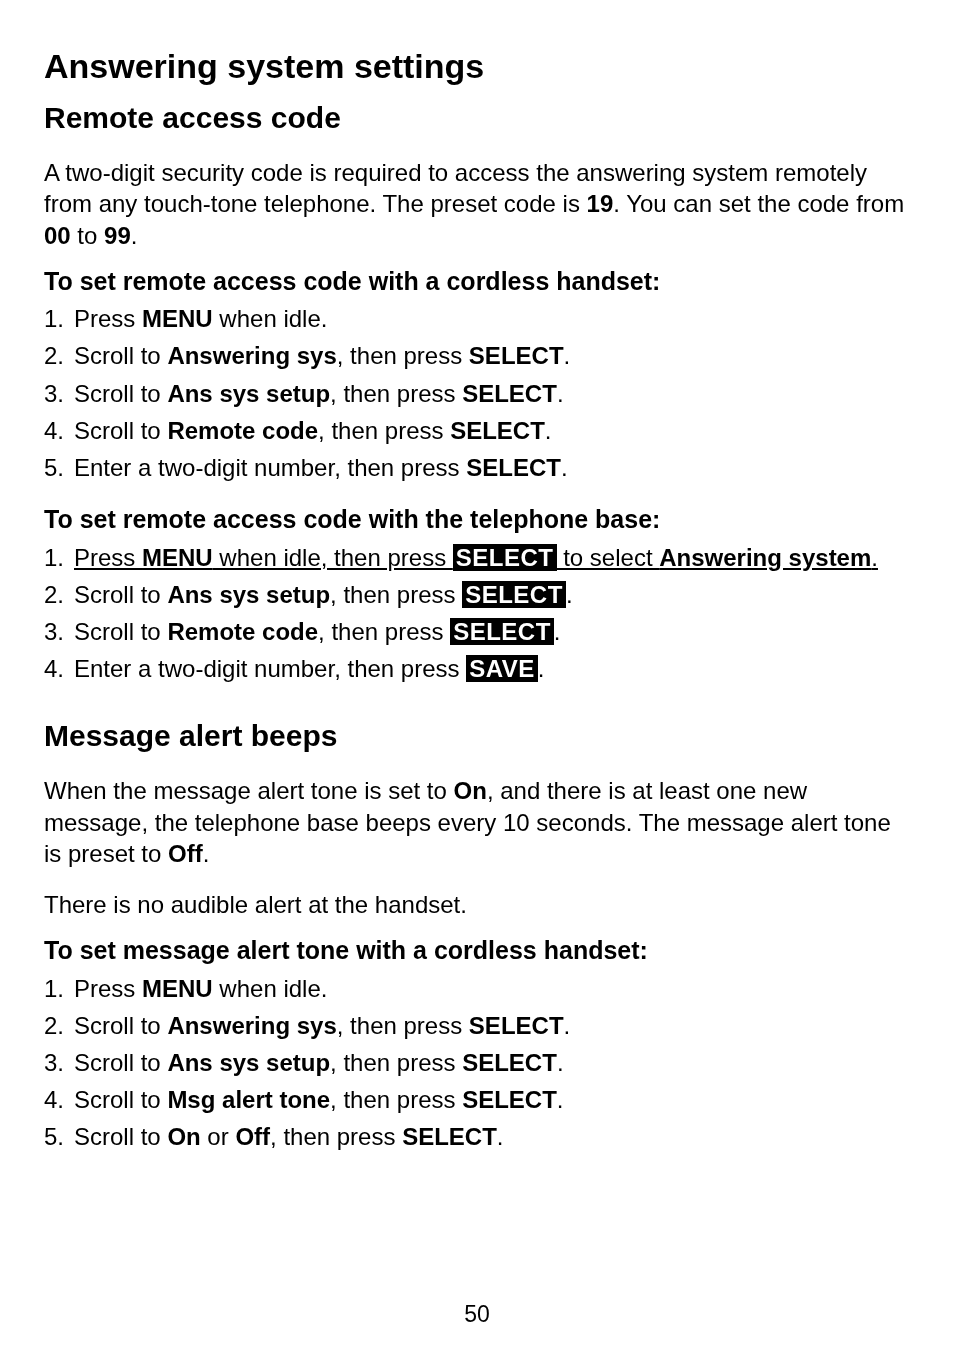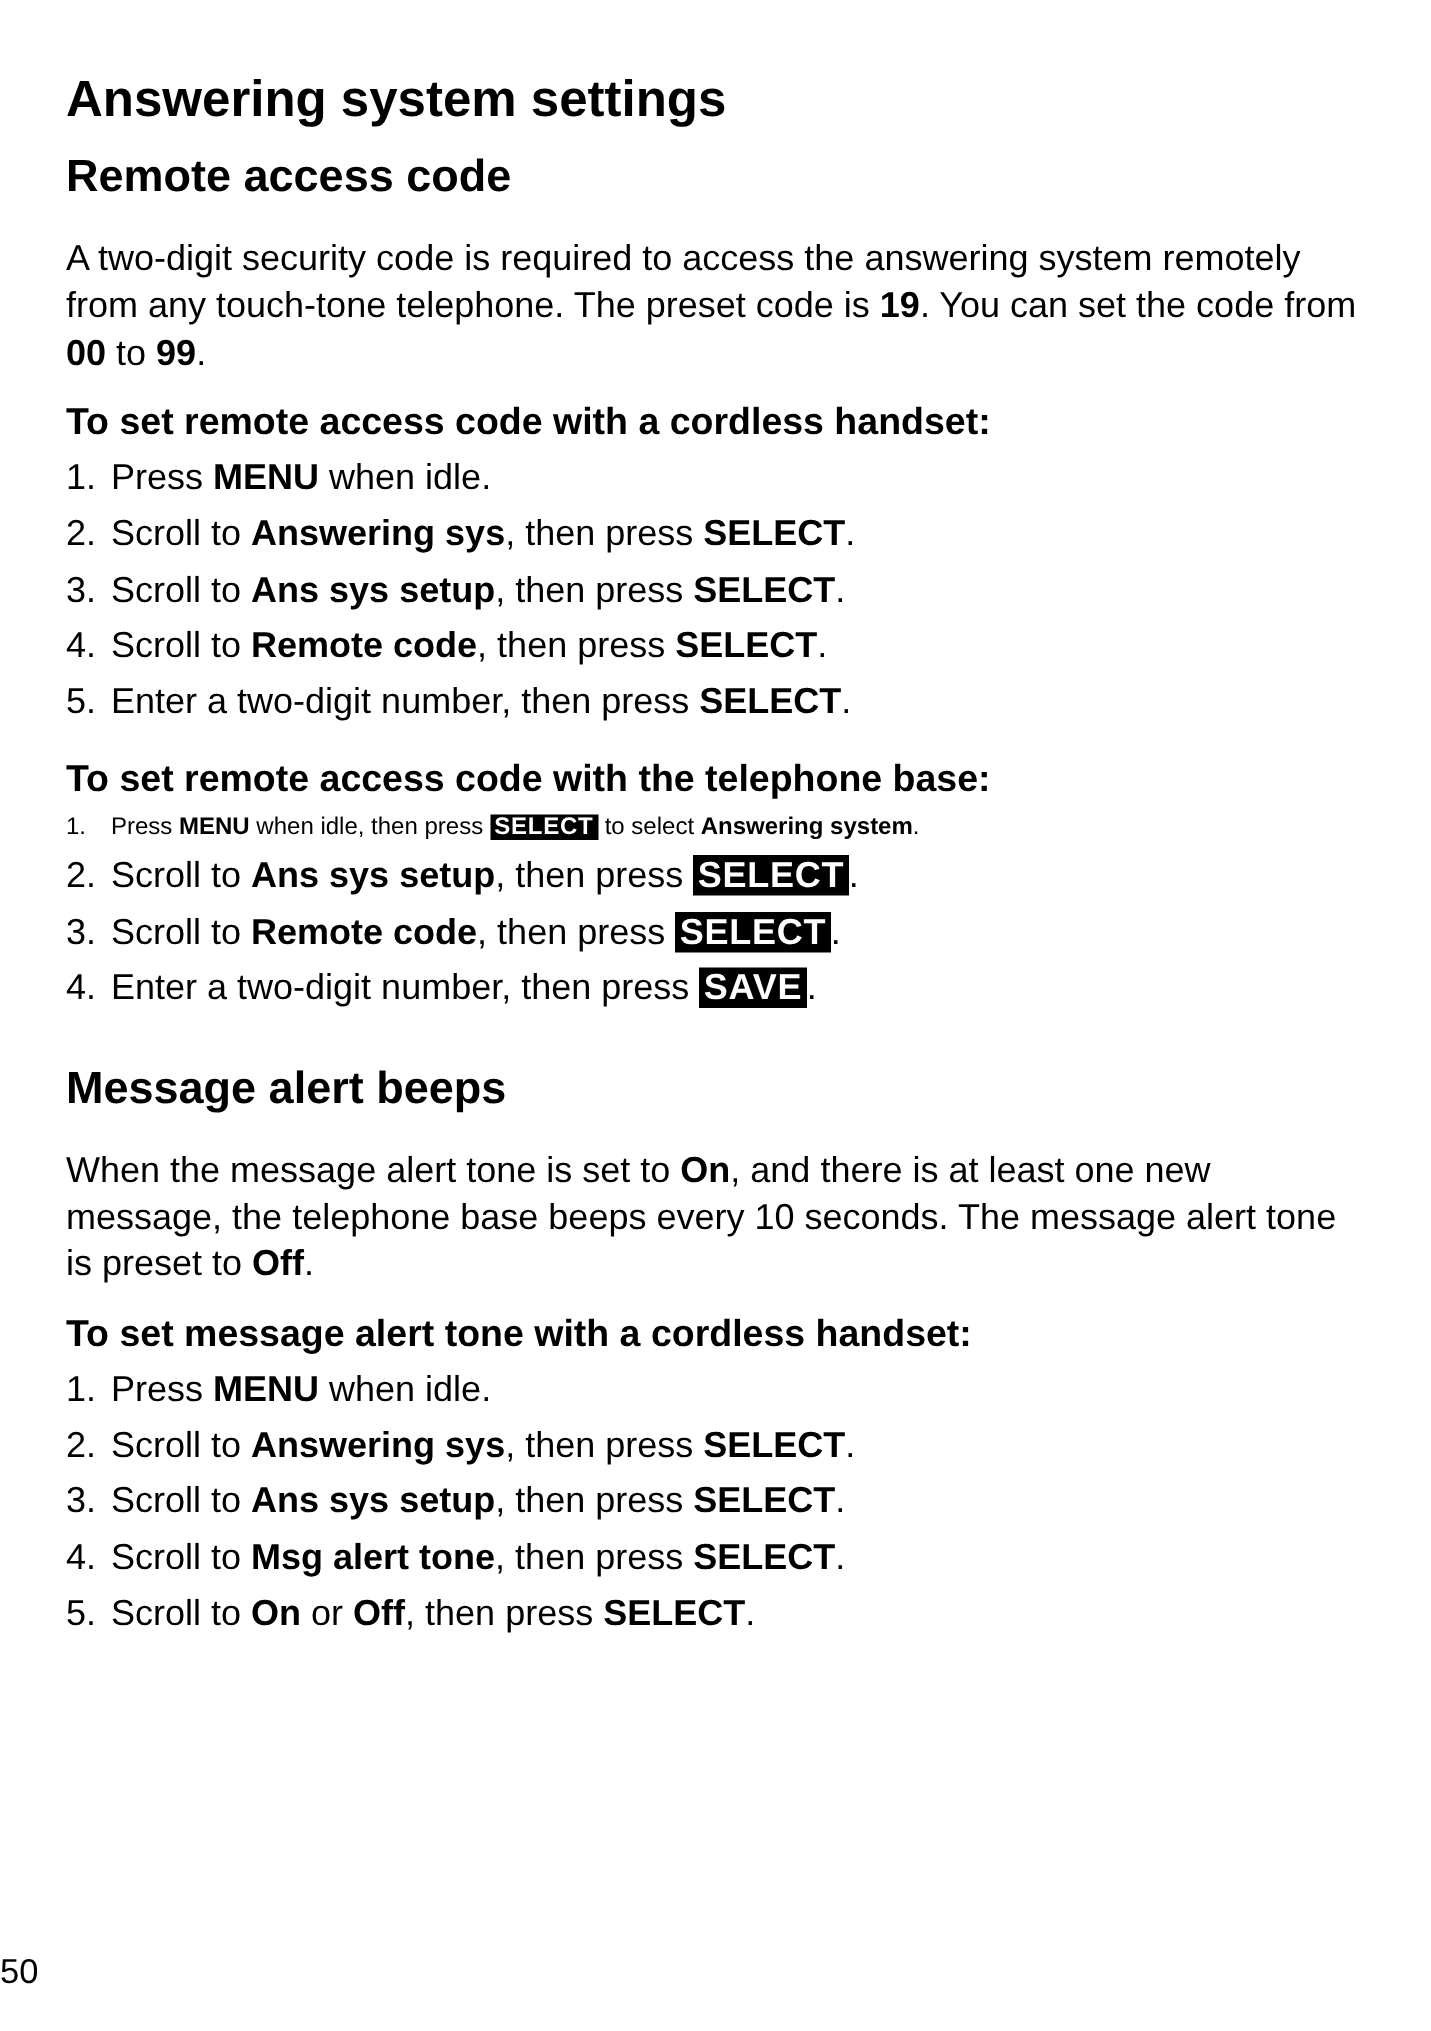--- a/index.html
+++ b/index.html
@@ -64,24 +64,26 @@
       letter-spacing: 0.5px;
     }
     .section2 {
       margin-top: 32px;
     }
     .pagenum {
       position: absolute;
       bottom: 24px;
       left: 0;
       width: 954px;
+      text-align: center;
       font-size: 23px;
     }
     .tight {
-      font-size: 16px;
+      font-size: 24px;
+      text-decoration: underline;
     }
   </style>
 </head>
 <body>
 
 <div class="h1">Answering system settings</div>
 
 <div class="h2">Remote access code</div>
 
 <p class="para">
@@ -103,20 +105,21 @@
   <li><span>Scroll to </span><span class="bold">Ans sys setup</span><span>, then press </span><span class="inv">SELECT</span><span>.</span></li>
   <li><span>Scroll to </span><span class="bold">Remote code</span><span>, then press </span><span class="inv">SELECT</span><span>.</span></li>
   <li><span>Enter a two-digit number, then press </span><span class="inv">SAVE</span><span>.</span></li>
 </ol>
 
 <div class="section2">
   <div class="h2">Message alert beeps</div>
   <p class="para">
     <span>When the message alert tone is set to </span><span class="bold">On</span><span>, and there is at least one new message, the telephone base beeps every 10 seconds. The message alert tone is preset to </span><span class="bold">Off</span><span>.</span>
   </p>
+  <p class="para">There is no audible alert at the handset.</p>
 
   <div class="h3">To set message alert tone with a cordless handset:</div>
   <ol>
     <li><span>Press </span><span class="bold">MENU</span><span> when idle.</span></li>
     <li><span>Scroll to </span><span class="bold">Answering sys</span><span>, then press </span><span class="bold">SELECT</span><span>.</span></li>
     <li><span>Scroll to </span><span class="bold">Ans sys setup</span><span>, then press </span><span class="bold">SELECT</span><span>.</span></li>
     <li><span>Scroll to </span><span class="bold">Msg alert tone</span><span>, then press </span><span class="bold">SELECT</span><span>.</span></li>
     <li><span>Scroll to </span><span class="bold">On</span><span> or </span><span class="bold">Off</span><span>, then press </span><span class="bold">SELECT</span><span>.</span></li>
   </ol>
 </div>

